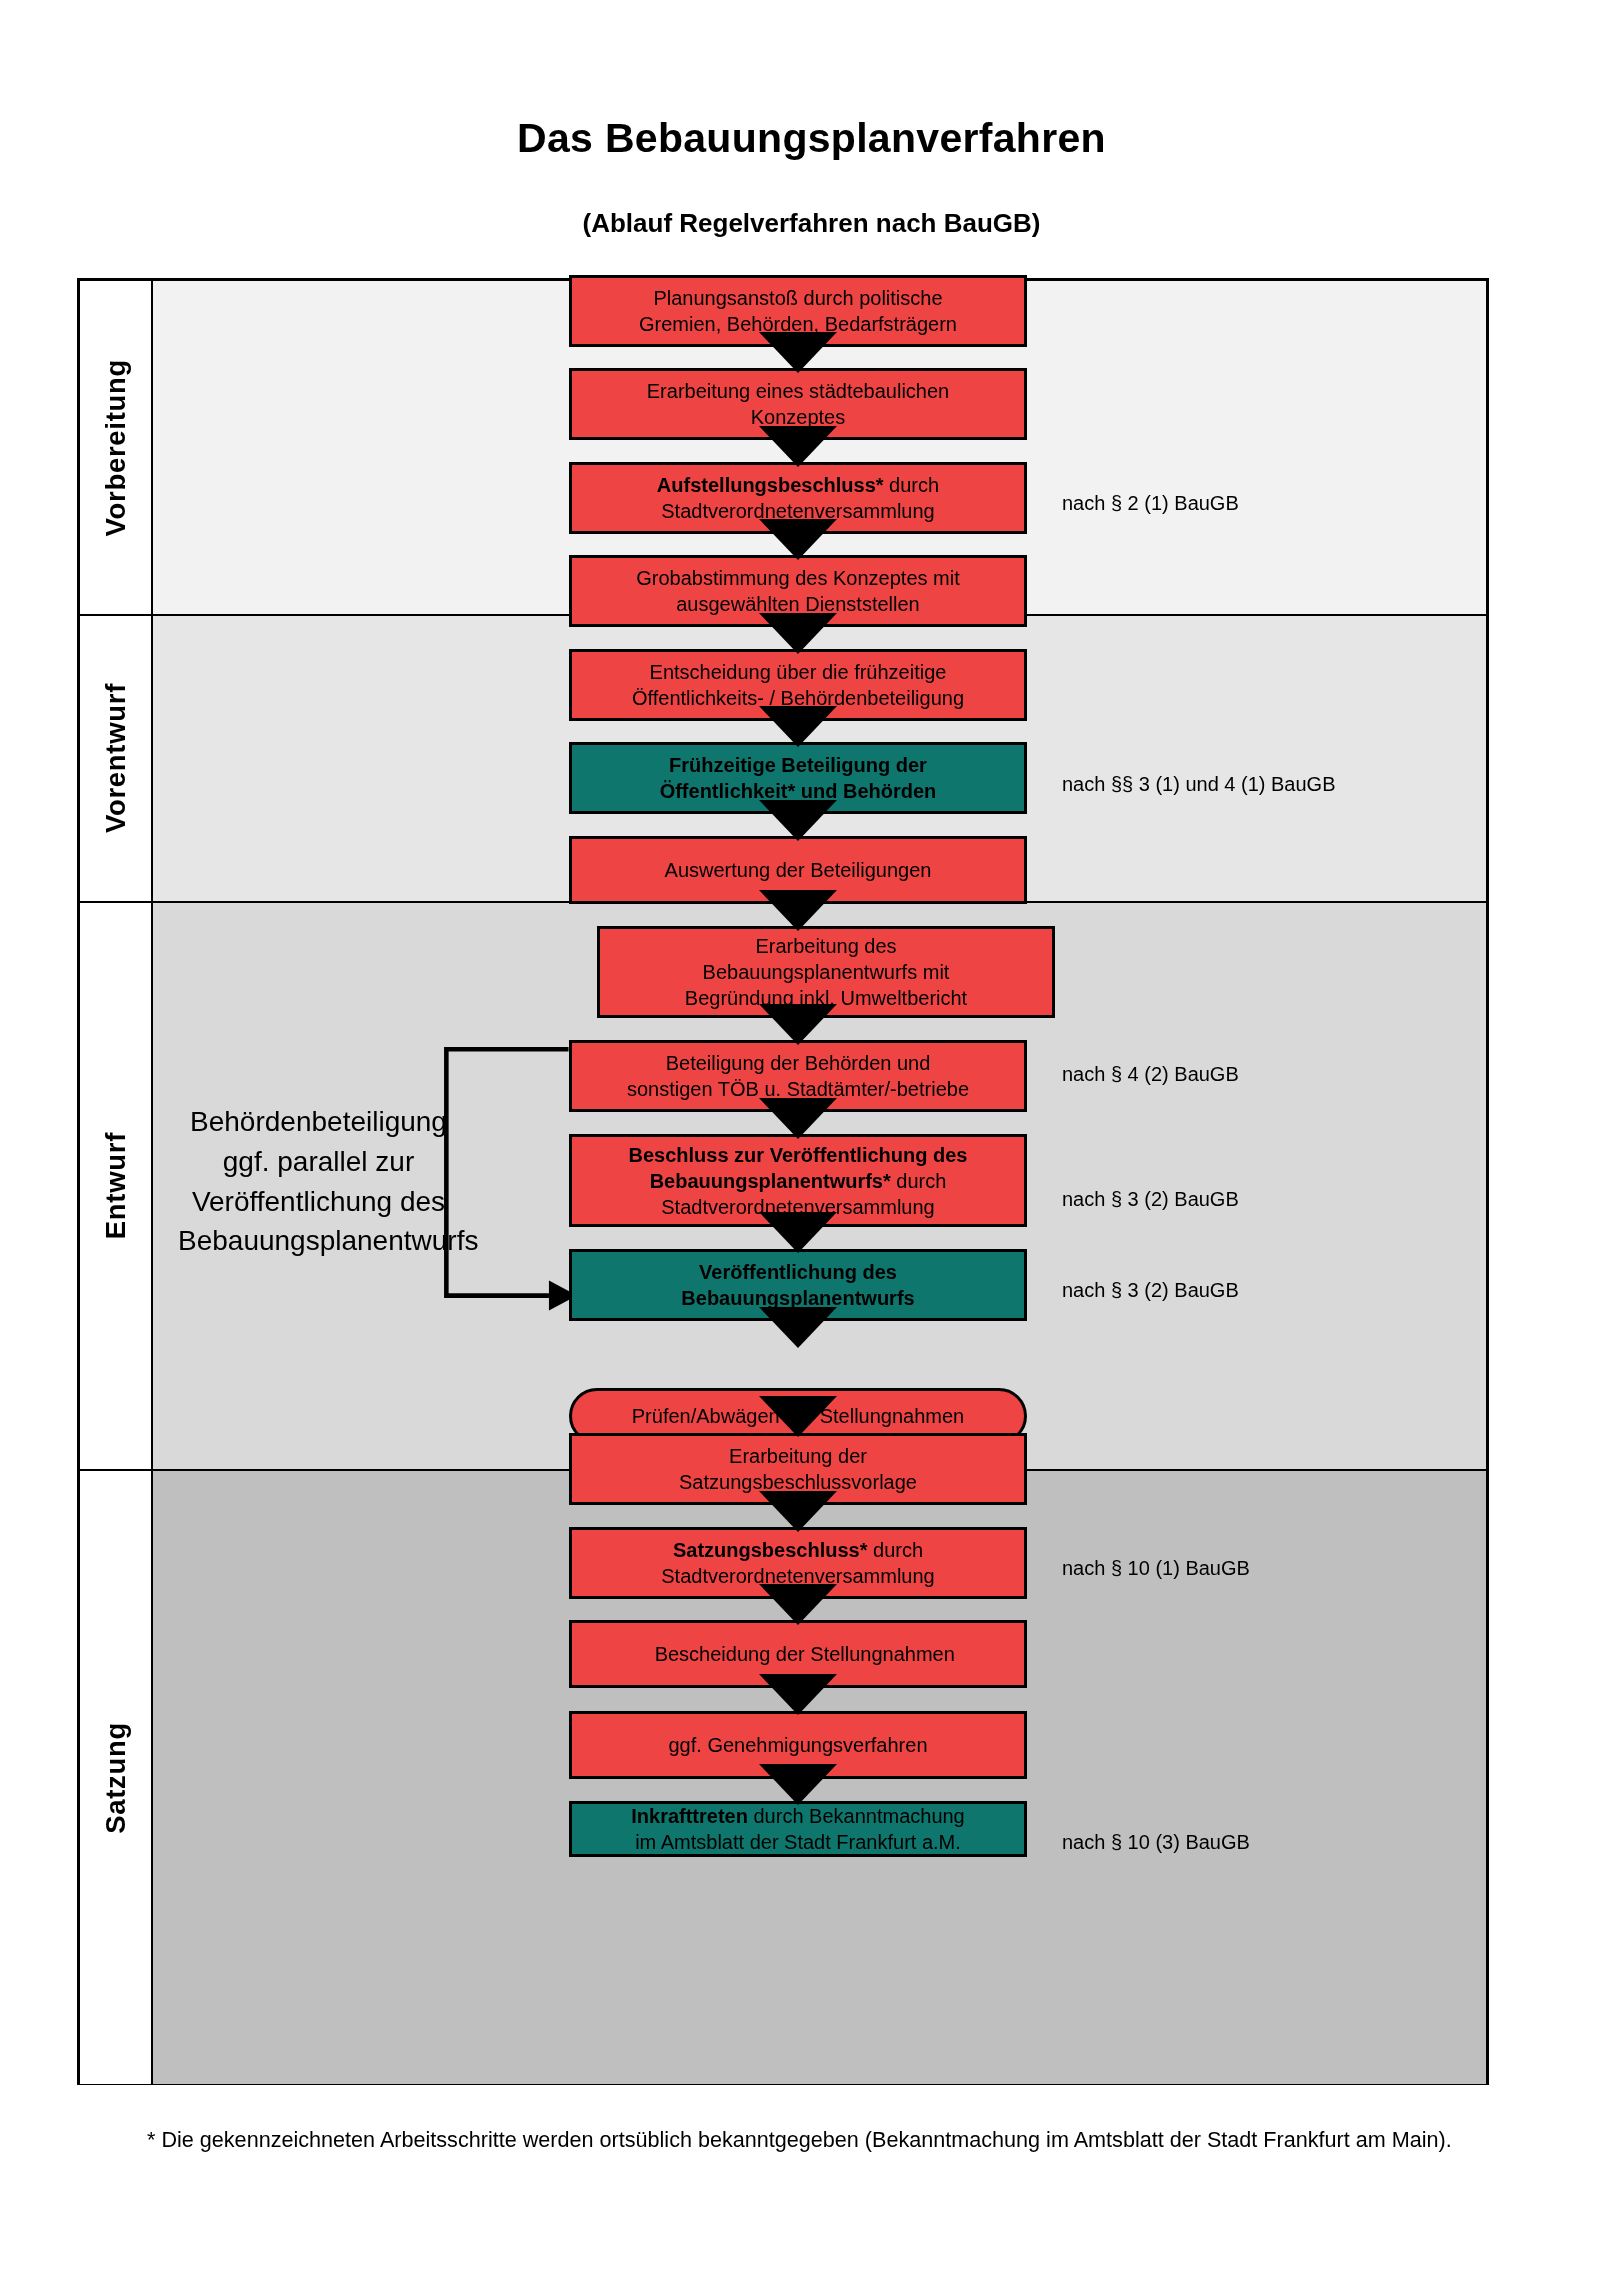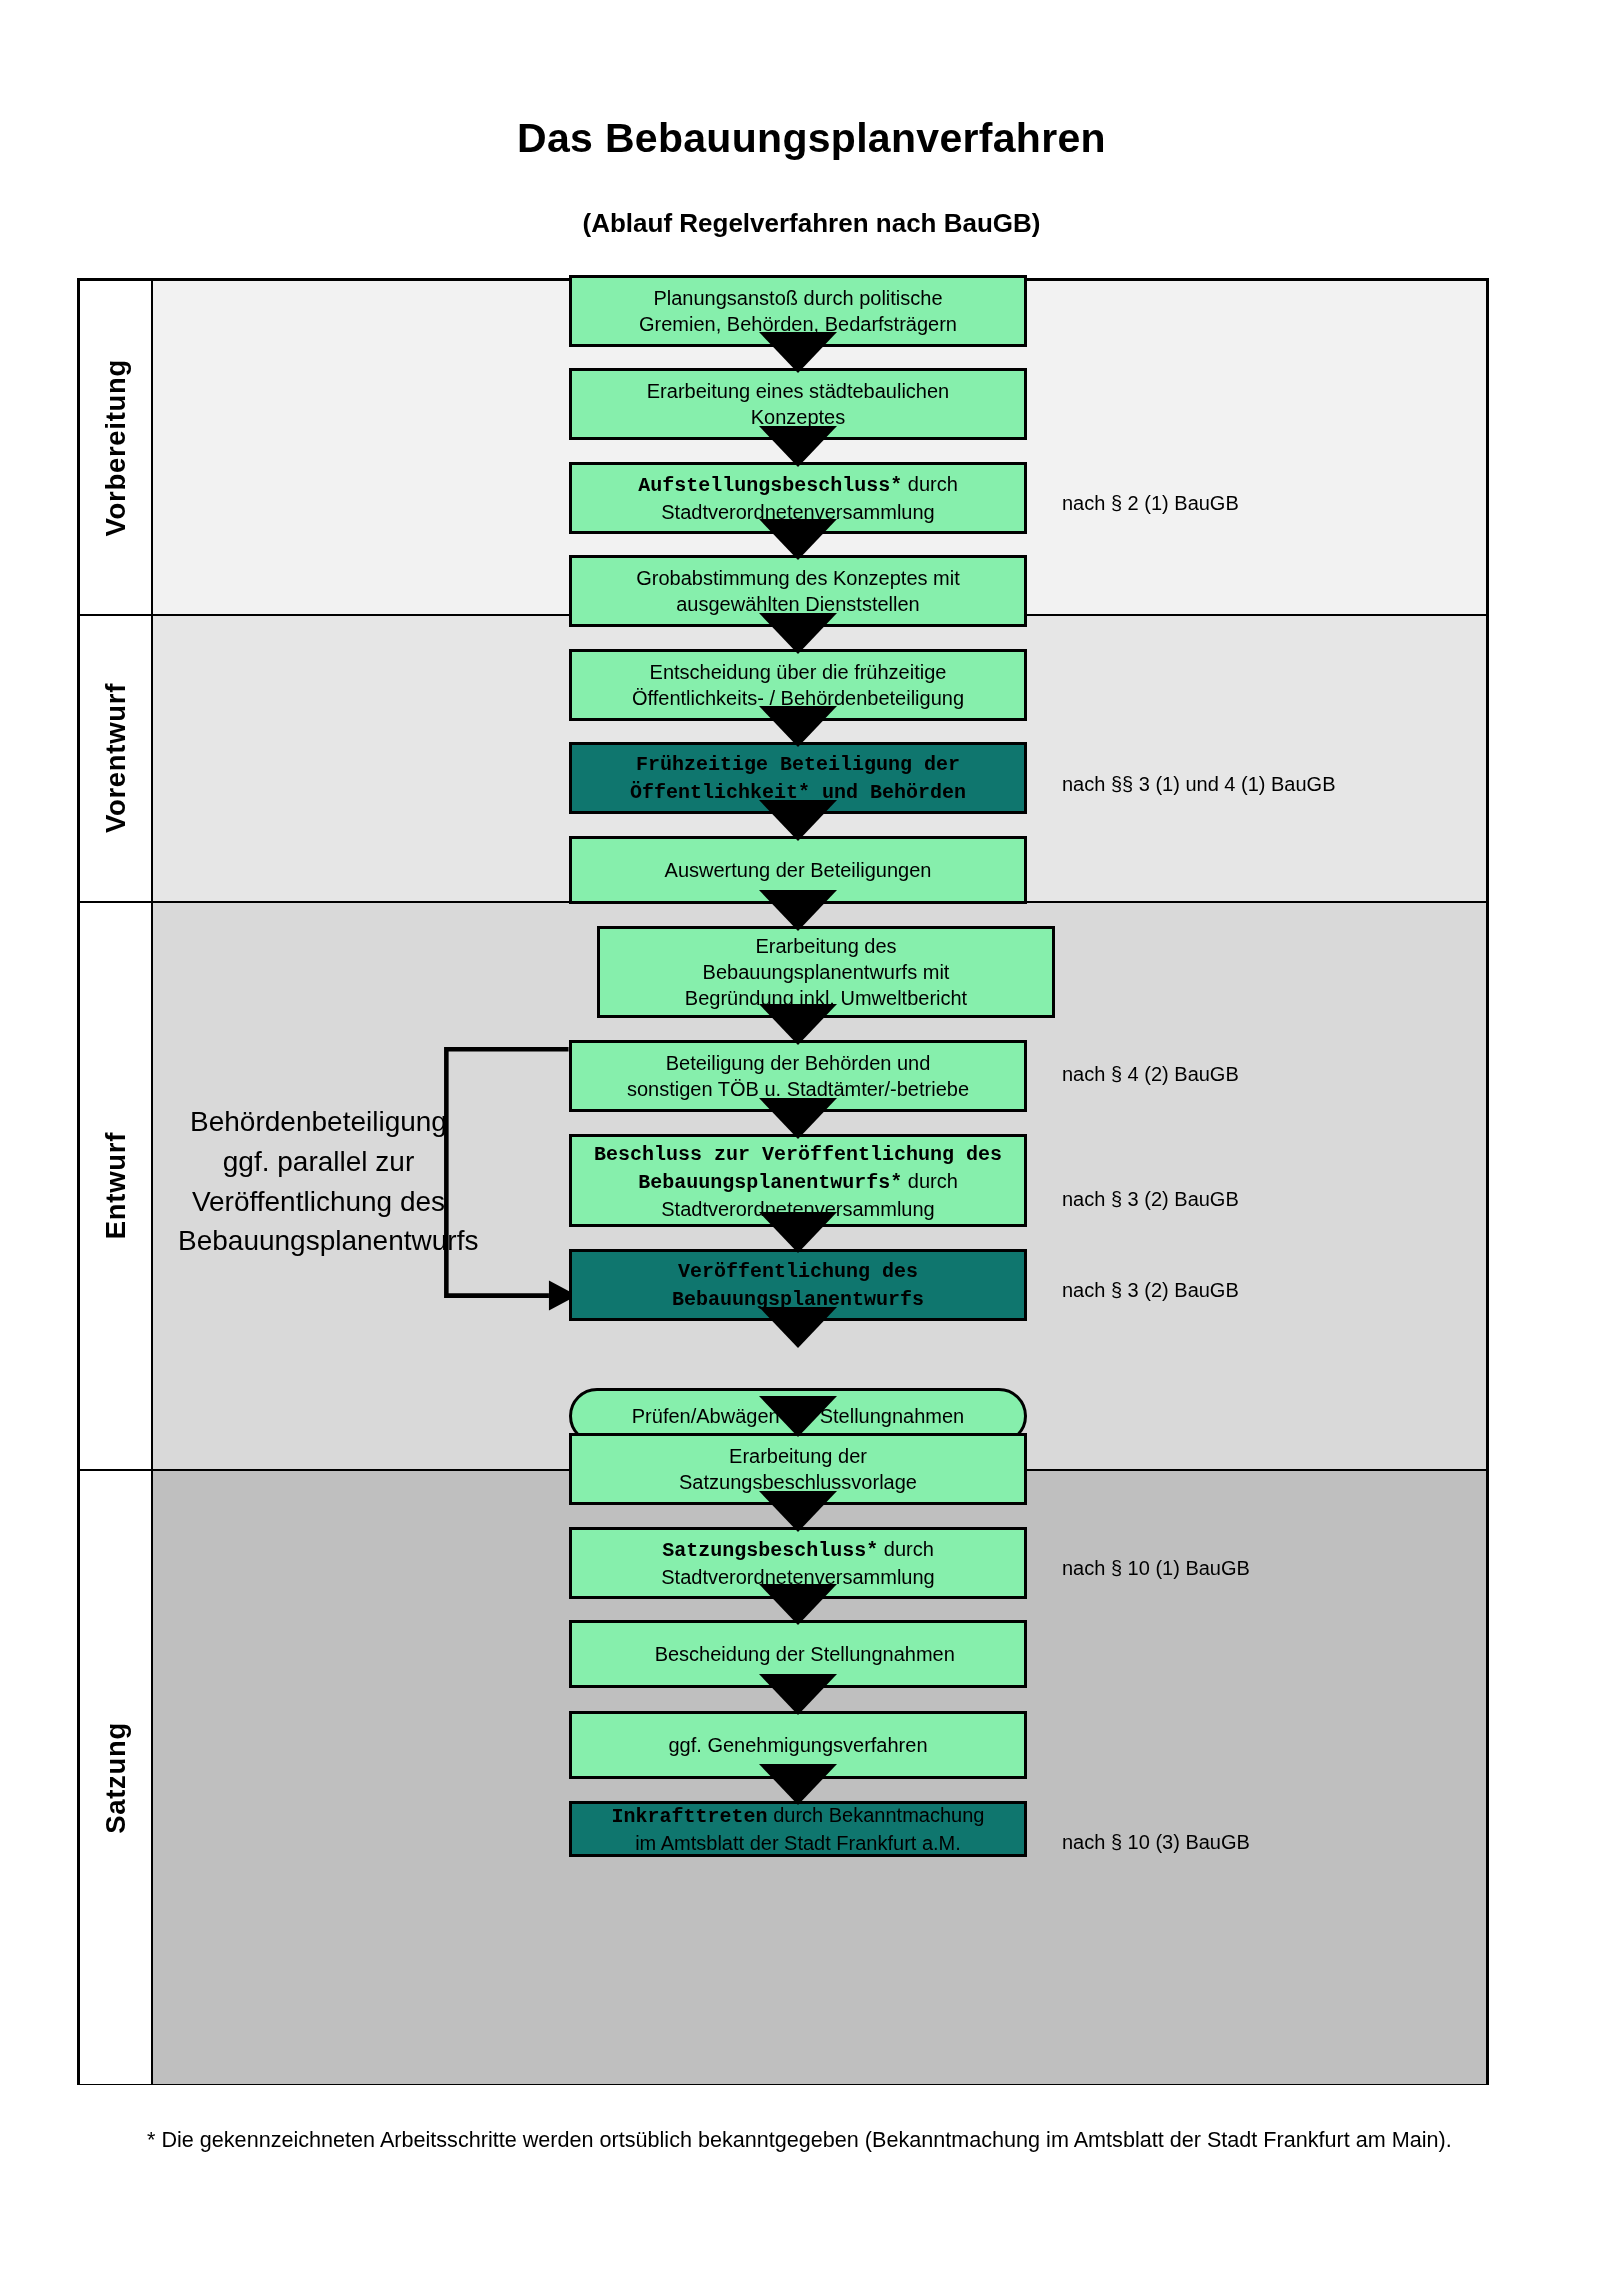--- a/index.html
+++ b/index.html
@@ -47,31 +47,31 @@
     white-space:nowrap;
   }
   .band-body{
     position:absolute;left:73px;right:0;top:0;bottom:0;
   }
   
   .node{
     position:absolute;
     width:458px;
     border:3.3px solid #000;
-    background:#86efac;
+    background:#ef4444;
     box-sizing:border-box;
     display:flex;align-items:center;justify-content:center;
     text-align:center;
     font-size:20px;
     line-height:1.30;
     padding:2.6px 6.5px;
     z-index:3;
   }
   .node.hl{background:#0f766e;}
-  .node b{font-weight:bold;font-family:Liberation Mono, monospace;}
+  .node b{font-weight:bold;}
   
   .arrow{
     position:absolute;
     width:0;height:0;
     border-left:39px solid transparent;
     border-right:39px solid transparent;
     border-top:41px solid #000;
     z-index:4;
   }
   

